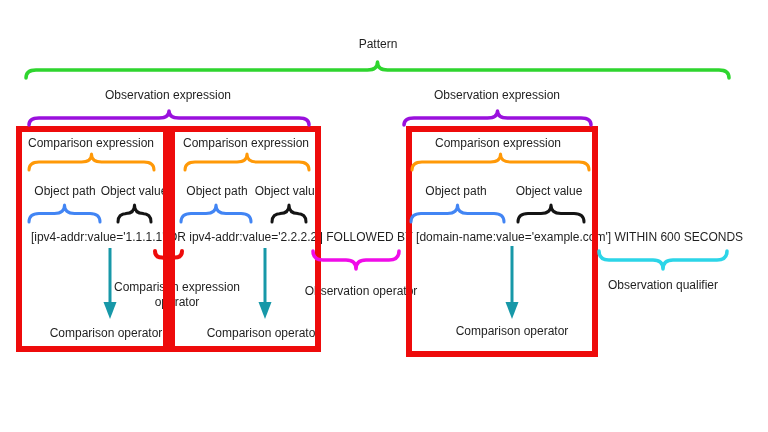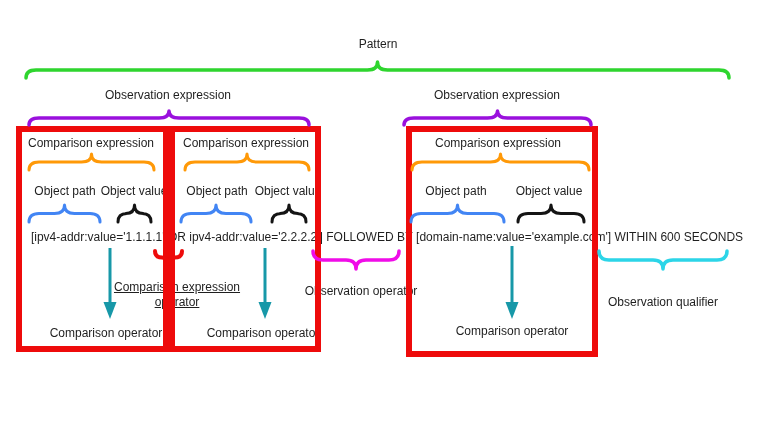--- a/index.html
+++ b/index.html
@@ -1,21 +1,21 @@
 <!DOCTYPE html>
 <html style="--green: #2ed52e; --purple: #9a10dd; --orange: #ff9908; --blue: #4285f4; --black: #141414; --red: #ee0b0b; --teal: #1798a8; --magenta: #f00ce8; --cyan: #2cd5e8; --text: #1f1f1f; --background: #ffffff;"><head>
 <meta charset="utf-8">
 <style>
   * { margin:0; padding:0; box-sizing:border-box; }
   html,body { background:#fff; }
   body { font-family:"Liberation Sans", sans-serif; }
   .stage { position:relative; width:768px; height:432px; background:var(--background,#fff); overflow:hidden; }
   .lbl { position:absolute; transform:translateX(-50%); white-space:nowrap; font-size:12px;
          line-height:1.25; color:var(--text,#1f1f1f); z-index:1; text-align:center; }
-  .wrap { white-space:normal;text-decoration:underline; }
+  .wrap { white-space:normal; }
   .code { font-size:12px; letter-spacing:0;padding-left:28px; }
   .box { position:absolute; border:6px solid var(--red,#e00); z-index:2; background:transparent; }
   svg.brace { position:absolute; overflow:visible; z-index:3; }
   svg.brace.front { z-index:4; }
   svg.arrow { position:absolute; overflow:visible; z-index:1; }
   path.br { fill:none; stroke-linecap:round; stroke-linejoin:round; }
   .st-green   { stroke:var(--green); }
   .st-purple  { stroke:var(--purple); }
   .st-orange  { stroke:var(--orange); }
   .st-blue    { stroke:var(--blue); }
@@ -109,19 +109,19 @@
   <div class="lbl wrap" style="left:177px;top:280px;width:136px">Comparison expression operator</div>
 
   <svg class="brace" style="left:312px;top:250px" width="88" height="20" viewBox="0 0 88 20">
       <path class="br st-magenta" stroke-width="3.5" d="M1 1 Q1 10 11 10 L34 10 Q44 10 44 19 Q44 10 54 10 L77 10 Q87 10 87 1"></path>
     </svg>
   <div class="lbl" style="left:361px;top:284px">Observation operator</div>
 
   <svg class="brace" style="left:598px;top:250px" width="130" height="20" viewBox="0 0 130 20">
       <path class="br st-cyan" stroke-width="3.5" d="M1 1 Q1 10 11 10 L55 10 Q65 10 65 19 Q65 10 75 10 L119 10 Q129 10 129 1"></path>
     </svg>
-  <div class="lbl" style="left:663px;top:295px">Observation qualifier</div>
+  <div class="lbl" style="left:663px;top:278px">Observation qualifier</div>
 
   <div class="lbl" style="left:106px;top:326px">Comparison operator</div>
   <div class="lbl" style="left:263px;top:326px">Comparison operator</div>
   <div class="lbl" style="left:512px;top:324px">Comparison operator</div>
 
 </div>
 
 </body></html>

